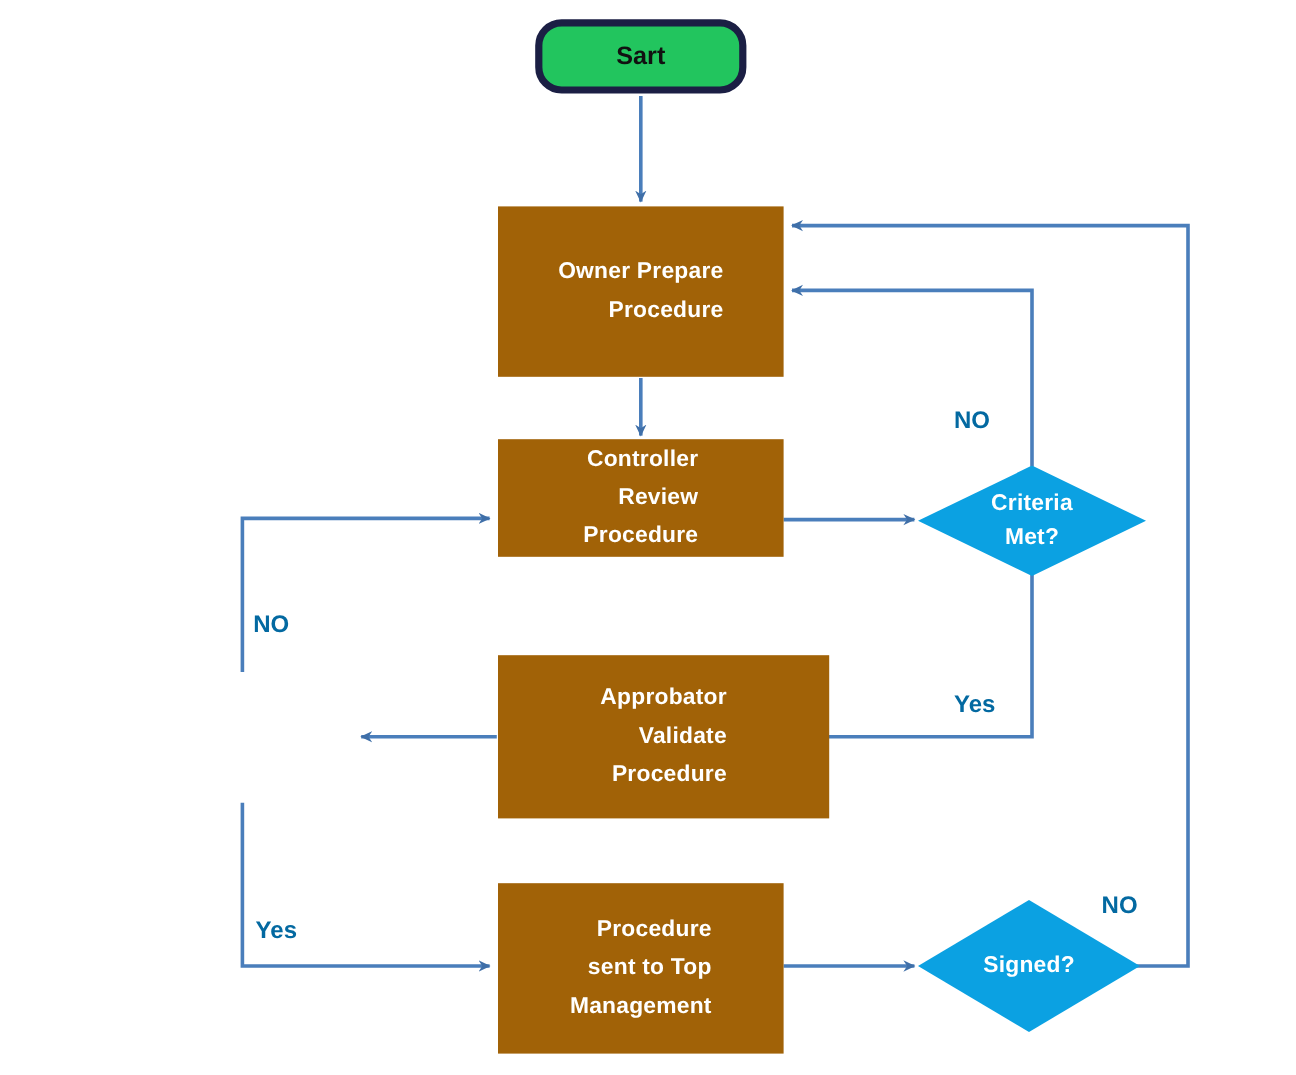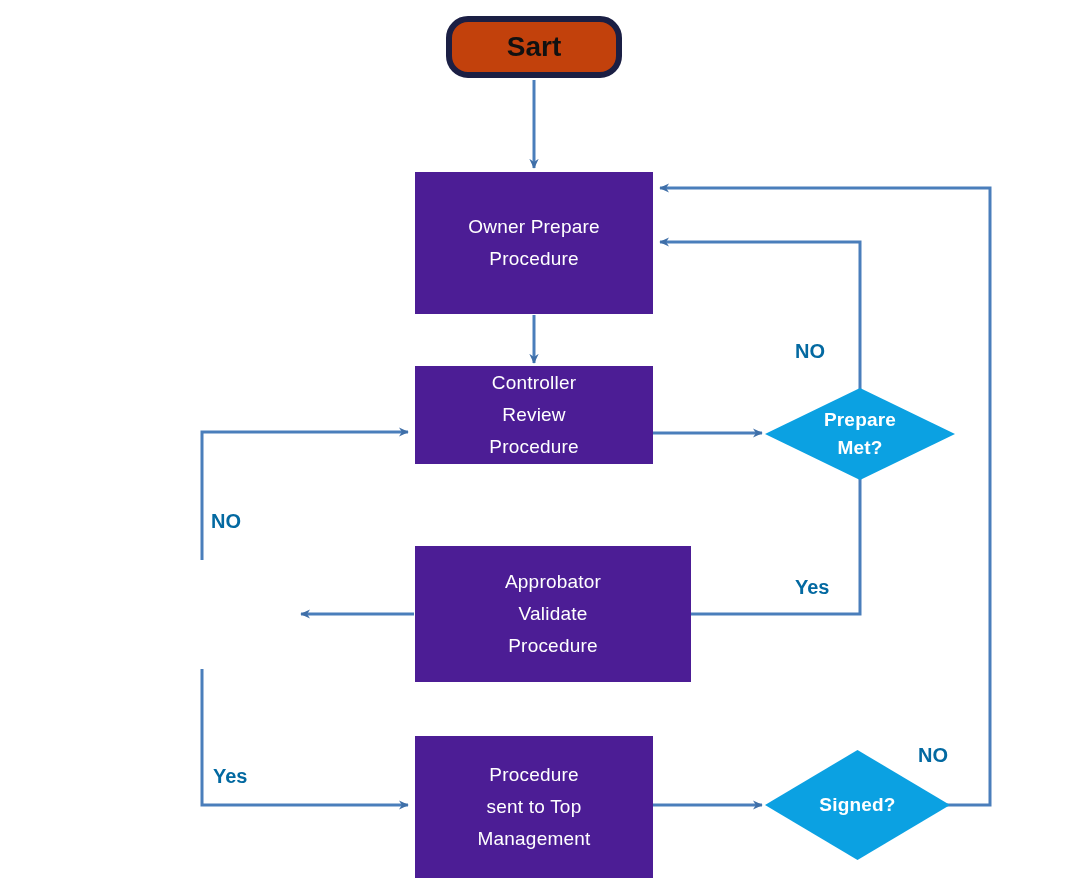--- a/index.html
+++ b/index.html
@@ -25,34 +25,35 @@
   }
   .node {
     position: absolute;
     display: flex;
     align-items: center;
     justify-content: center;
     text-align: center;
     box-sizing: border-box;
   }
   .proc {
-    background: #4c1d95;
+    background: #a16207;
     color: #ffffff;
-    font-weight: normal;
+    font-weight: bold;
     font-size: 19px;
     line-height: 32px;
     letter-spacing: 0.2px;
+    text-align: right;
   }
   .terminator {
-    background: #c2410c;
+    background: #22c55e;
     border: 6px solid #1B1F44;
     border-radius: 22px;
     color: #111111;
     font-weight: bold;
-    font-size: 28px;
+    font-size: 21px;
   }
   .decision-wrap {
     position: absolute;
   }
   .decision-wrap .dlabel {
     position: absolute;
     left: 0;
     top: 0;
     width: 100%;
     height: 100%;
@@ -133,21 +134,21 @@
       <span class="txtline">Procedure</span>
     </div>
   </div>
 
   <div class="decision-wrap" style="left:765px; top:388px; width:190px; height:92px;">
     <svg class="dshape" width="190" height="92" viewBox="0 0 190 92">
       <polygon points="95,0 190,46 95,92 0,46" fill="#0BA1E2"></polygon>
     </svg>
     <div class="dlabel">
       <div>
-        <span class="txtline">Prepare</span>
+        <span class="txtline">Criteria</span>
         <span class="txtline">Met?</span>
       </div>
     </div>
   </div>
 
   <div class="node proc" style="left:415px; top:546px; width:276px; height:136px;">
     <div>
       <span class="txtline">Approbator</span>
       <span class="txtline">Validate</span>
       <span class="txtline">Procedure</span>

